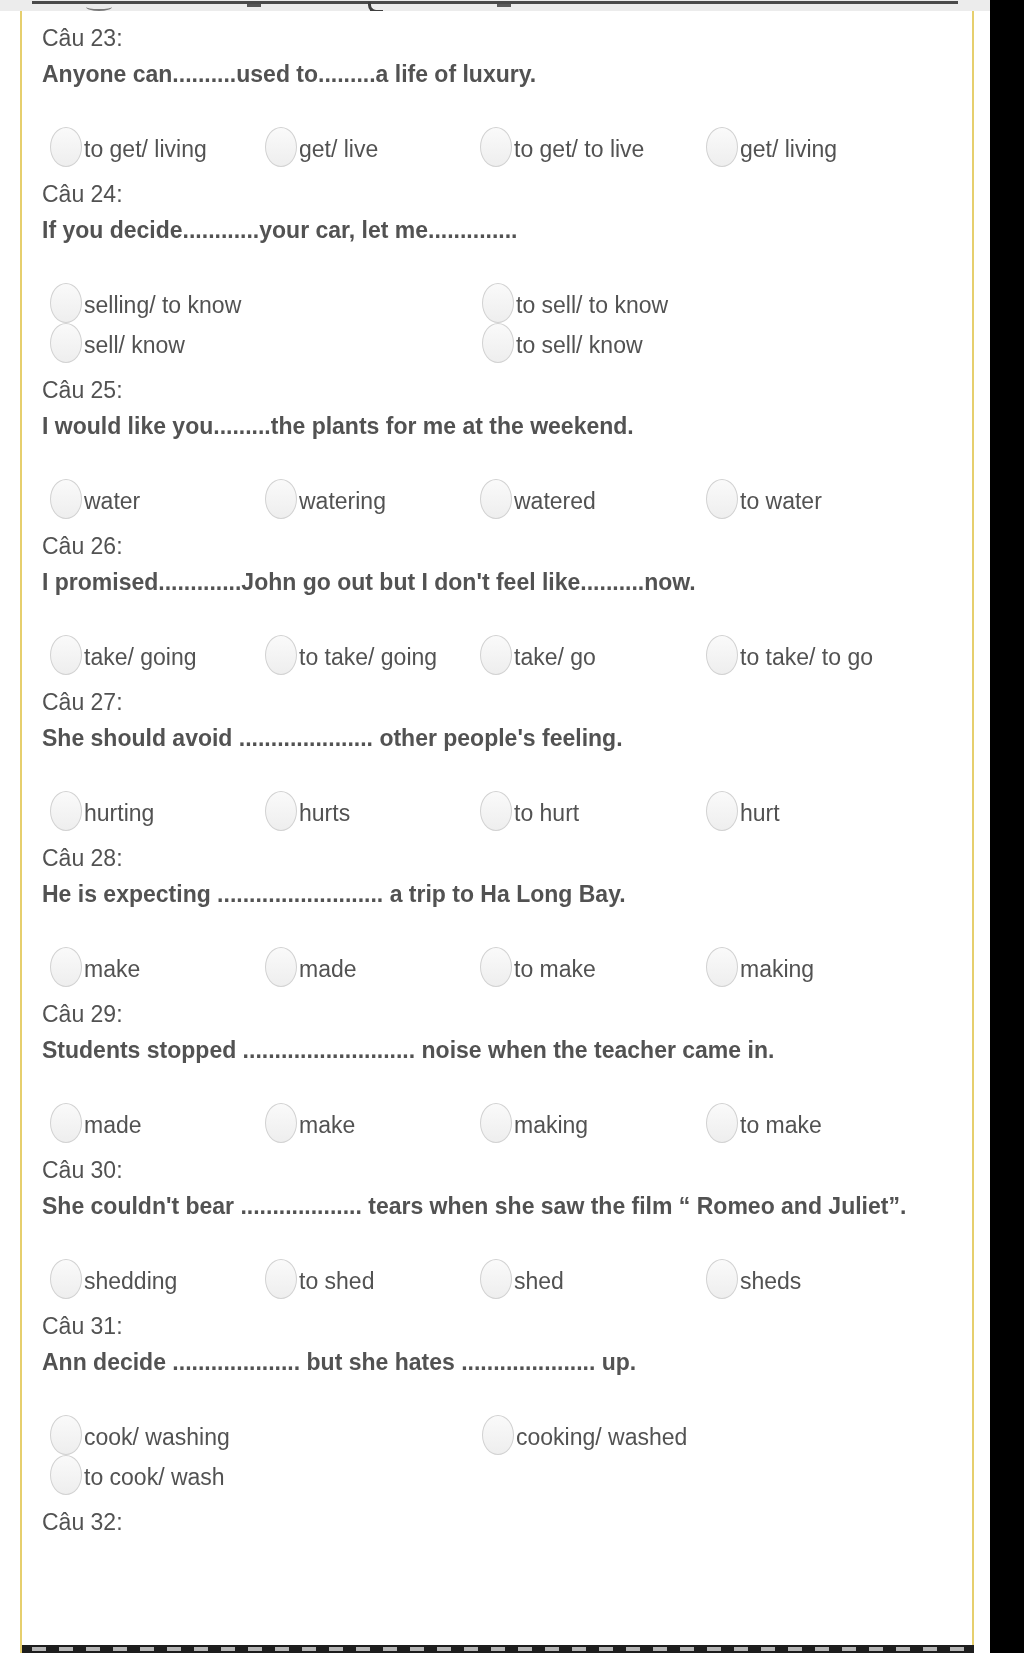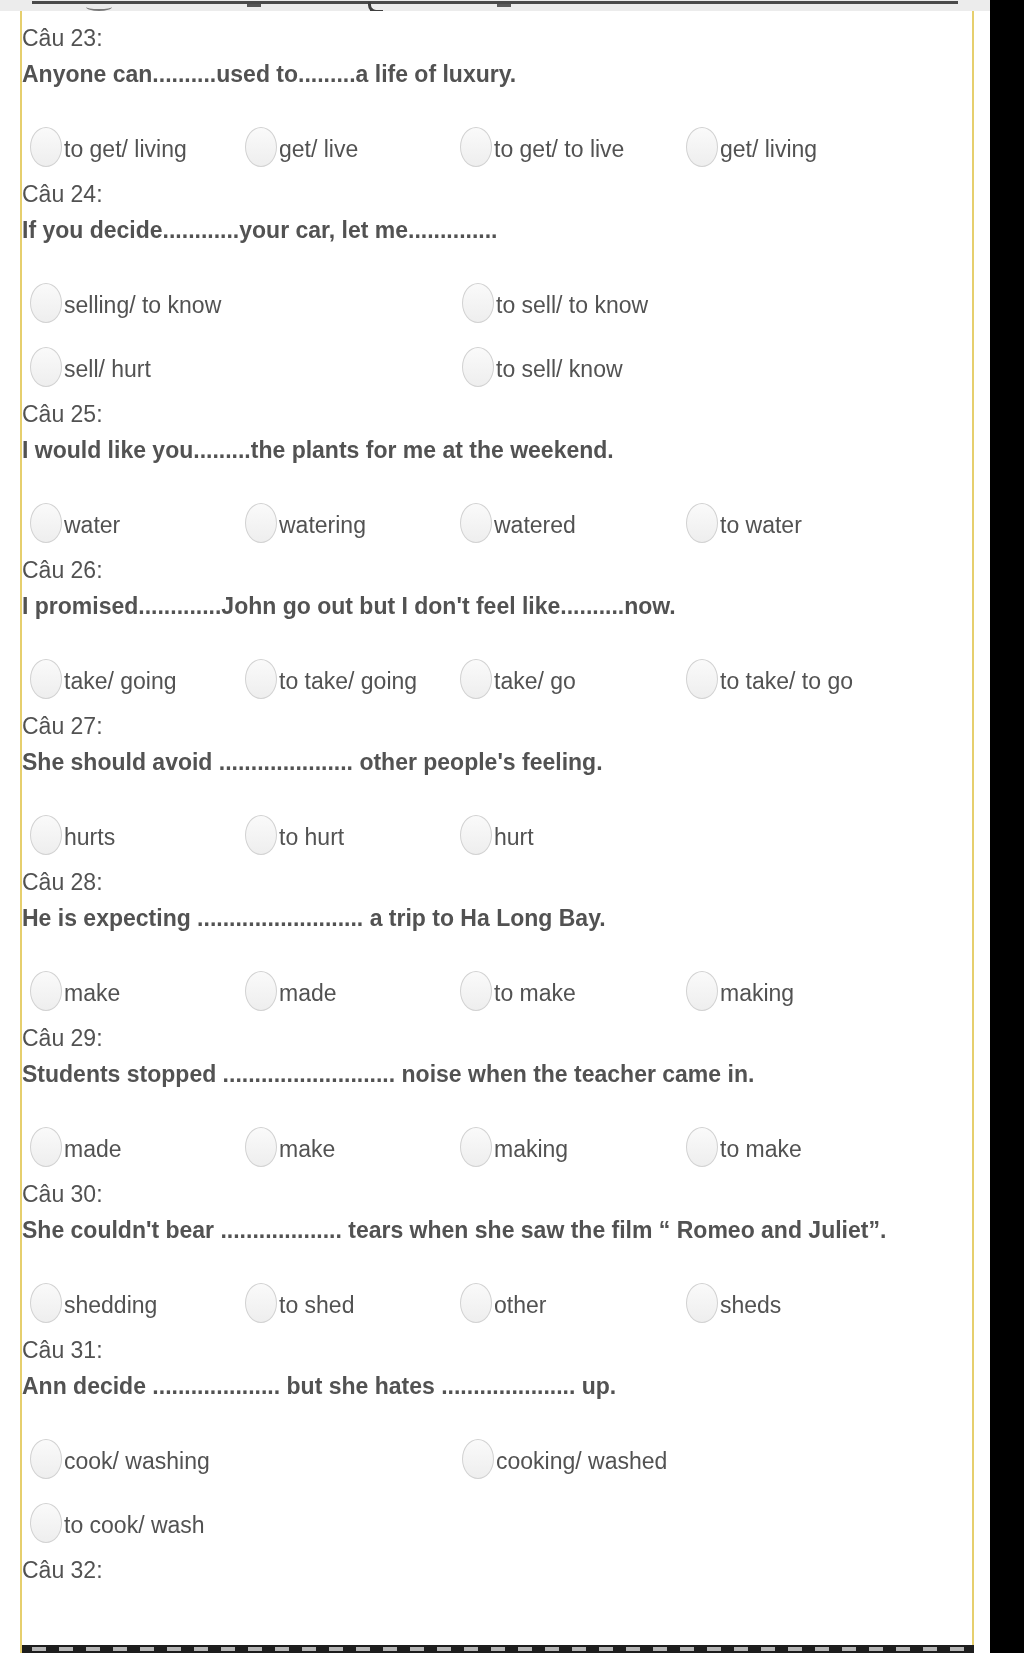--- a/index.html
+++ b/index.html
@@ -48,41 +48,41 @@
 
   
   .frame {
     position: absolute; left: 20px; top: 11px;
     width: 950px; height: 1642px;
     background: #ffffff;
     border-left: 2px solid #e6cf6e;
     border-right: 2px solid #e6cf6e;
     box-sizing: content-box;
   }
-  .frame-inner { padding: 0 0 0 0; }
+  .frame-inner { padding: 0 0 0 20px; }
 
   .q-label {
     padding-top: 12px;
     font-size: 23px; line-height: 30px;
     color: #525252;
   }
   .q-sentence {
     margin-top: 6px;
     font-size: 23px; line-height: 30px;
     color: #525252;
     white-space: nowrap;
     font-weight: bold;
   }
   .opts {
     display: grid;
     margin-top: 38px;
     padding-left: 8px;
   }
   .opts.four { grid-template-columns: 215px 215px 226px auto; }
-  .opts.two  { grid-template-columns: 432px auto; row-gap: 24px; }
+  .opts.two  { grid-template-columns: 432px auto; }
   .opt {
     display: flex; align-items: center;
     height: 40px;
     cursor: pointer;
   }
   .radio {
     flex: 0 0 auto;
     width: 32px; height: 40px;
     border-radius: 50%;
     background: linear-gradient(180deg, #fafafa 0%, #eeeeee 100%);
@@ -156,21 +156,21 @@
           <div class="opt">
             <span class="radio"></span>
             <span class="opt-label">selling/ to know</span>
           </div>
           <div class="opt">
             <span class="radio"></span>
             <span class="opt-label">to sell/ to know</span>
           </div>
           <div class="opt">
             <span class="radio"></span>
-            <span class="opt-label">sell/ hurt</span>
+            <span class="opt-label">sell/ know</span>
           </div>
           <div class="opt">
             <span class="radio"></span>
             <span class="opt-label">to sell/ know</span>
           </div>
         </div>
       </div>
 
       <div class="q">
         <div class="q-label">Câu 25:</div>
@@ -217,20 +217,24 @@
           </div>
         </div>
       </div>
 
       <div class="q">
         <div class="q-label">Câu 27:</div>
         <div class="q-sentence">She should avoid ..................... other people's feeling.</div>
         <div class="opts four">
           <div class="opt">
             <span class="radio"></span>
+            <span class="opt-label">hurting</span>
+          </div>
+          <div class="opt">
+            <span class="radio"></span>
             <span class="opt-label">hurts</span>
           </div>
           <div class="opt">
             <span class="radio"></span>
             <span class="opt-label">to hurt</span>
           </div>
           <div class="opt">
             <span class="radio"></span>
             <span class="opt-label">hurt</span>
           </div>
@@ -290,21 +294,21 @@
           <div class="opt">
             <span class="radio"></span>
             <span class="opt-label">shedding</span>
           </div>
           <div class="opt">
             <span class="radio"></span>
             <span class="opt-label">to shed</span>
           </div>
           <div class="opt">
             <span class="radio"></span>
-            <span class="opt-label">other</span>
+            <span class="opt-label">shed</span>
           </div>
           <div class="opt">
             <span class="radio"></span>
             <span class="opt-label">sheds</span>
           </div>
         </div>
       </div>
 
       <div class="q">
         <div class="q-label">Câu 31:</div>

